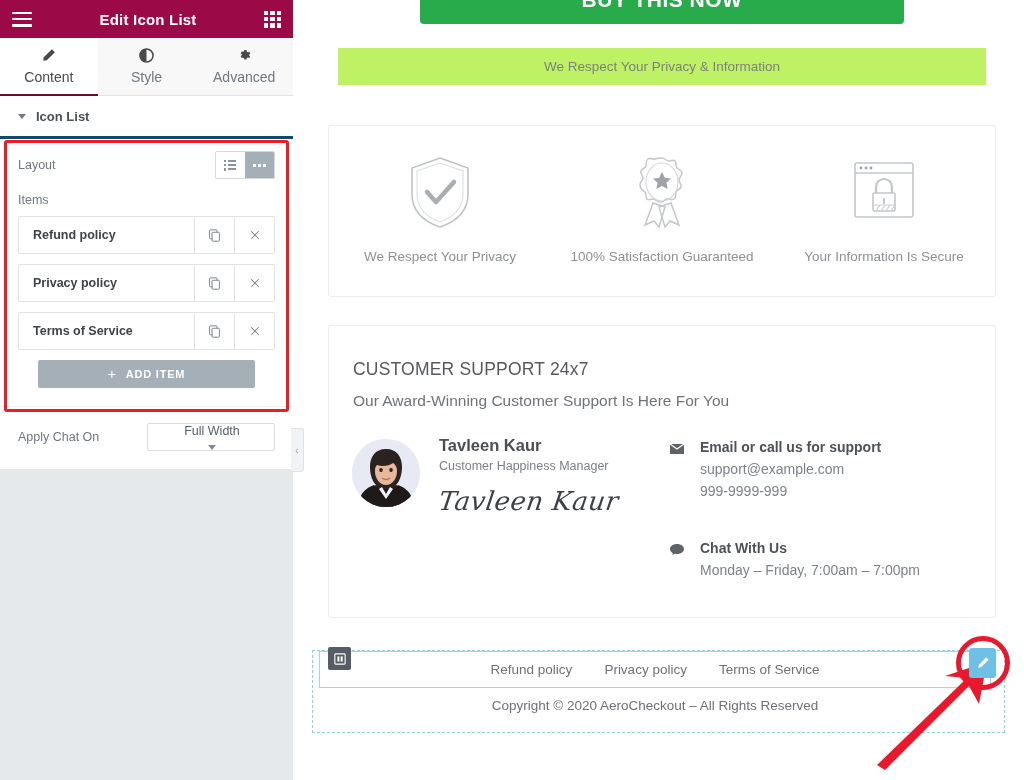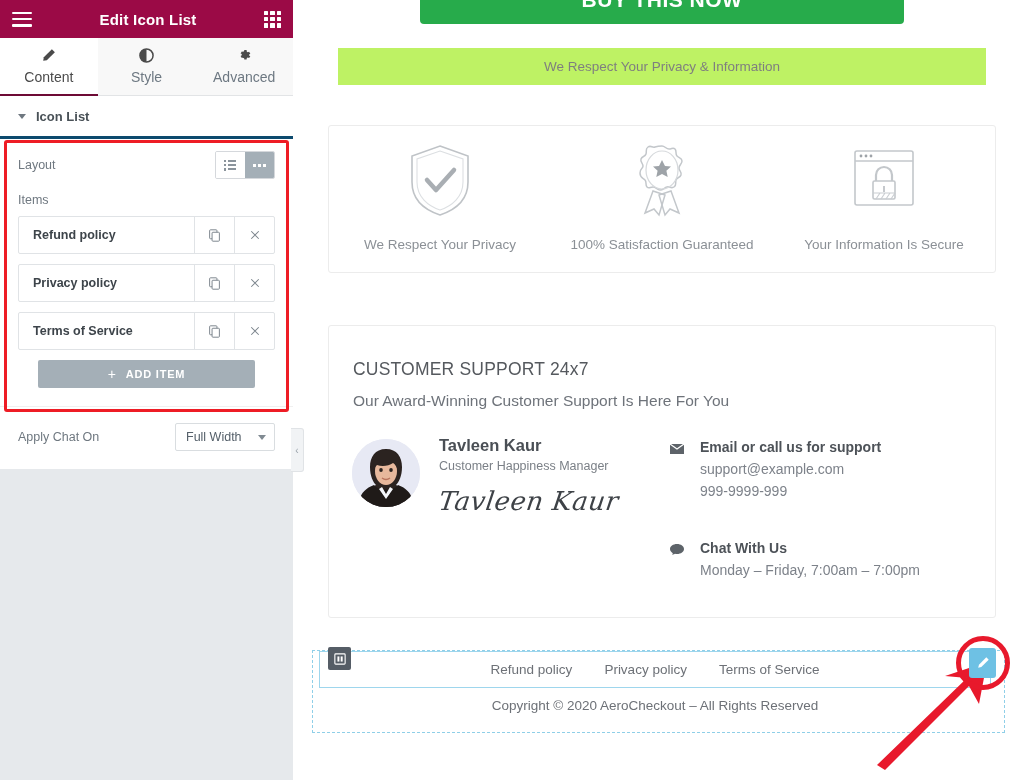--- a/index.html
+++ b/index.html
@@ -81,23 +81,23 @@
   .item-btn { width:40px; display:flex; align-items:center; justify-content:center;
     border-left:1px solid #e0e3e6; cursor:pointer; color:#7b848c; }
   .add-item { display:flex; align-items:center; justify-content:center; gap:9px;
     height:28px; margin: 6px 20px 0 20px; background:#a4afb7; color:#fff;
     font-size:11px; font-weight:bold; letter-spacing:.8px; border-radius:2px; cursor:pointer; }
   .add-item .plus { font-size:14px; font-weight:normal; line-height:1; }
 
   .applyrow { display:flex; align-items:center; justify-content:space-between;
     padding: 16px 18px 18px; background:#fff; border-top:1px solid #f0f0f0; }
   .select {
-    width: 100px; height: 28px; border:1px solid #d9dde0; border-radius:2px;
+    width: 128px; height: 28px; border:1px solid #d9dde0; border-radius:2px;
     display:flex; align-items:center; justify-content:space-between;
-    padding: 0 8px 0 10px; font-size: 12.5px; color:#55606a; background:#fff; cursor:pointer;
+    padding: 0 8px 0 10px; font-size: 12.5px; color:#55606a; background:#fff; cursor:pointer;flex-direction:column;
   }
   .chev { width:0;height:0;border-left:4px solid transparent;border-right:4px solid transparent;
     border-top:5px solid #808a92; }
 
   .panel-rest { flex:1; background:#e6e9ec; position:relative; }
   .needhelp { display:flex; align-items:center; justify-content:center; gap:7px;
     margin-top: 52px; font-size:12.5px; color:#6f7880; font-weight:600; cursor:pointer; }
   .qmark { width:15px; height:15px; border:1.3px solid #99a2aa; border-radius:50%;
     font-size:10px; display:flex; align-items:center; justify-content:center;
     color:#8b949c; font-weight:normal; }
@@ -121,21 +121,21 @@
   }
   .privacy-bar {
     position:absolute; left:45px; top:48px; width:648px; height:37px;
     background:#bef264; display:flex; align-items:center; justify-content:center;
     font-size:13.5px; color:#7f7f7f;
   }
 
   .card {
     position:absolute; background:#fff; border:1px solid #ececec; border-radius:3px;
   }
-  .badges { left:35px; top:125px; width:668px; height:148px;
+  .badges { left:35px; top:125px; width:668px; height:172px;
     display:flex; align-items:center; }
   .badge { flex:1; display:flex; flex-direction:column; align-items:center; gap:14px; }
   .badge-label { font-size:13.5px; color:#8b9096; text-align:center; line-height:1.45; }
 
   .support { left:35px; top:325px; width:668px; height:293px; }
   .sup-title { position:absolute; left:24px; top:33px; font-size:17.5px;
     color:#55595e; letter-spacing:.2px; }
   .sup-sub { position:absolute; left:24px; top:66px; font-size:15.5px; color:#6e737a; }
   .avatar {
     position:absolute; left:23px; top:113px; width:68px; height:68px; border-radius:50%;

